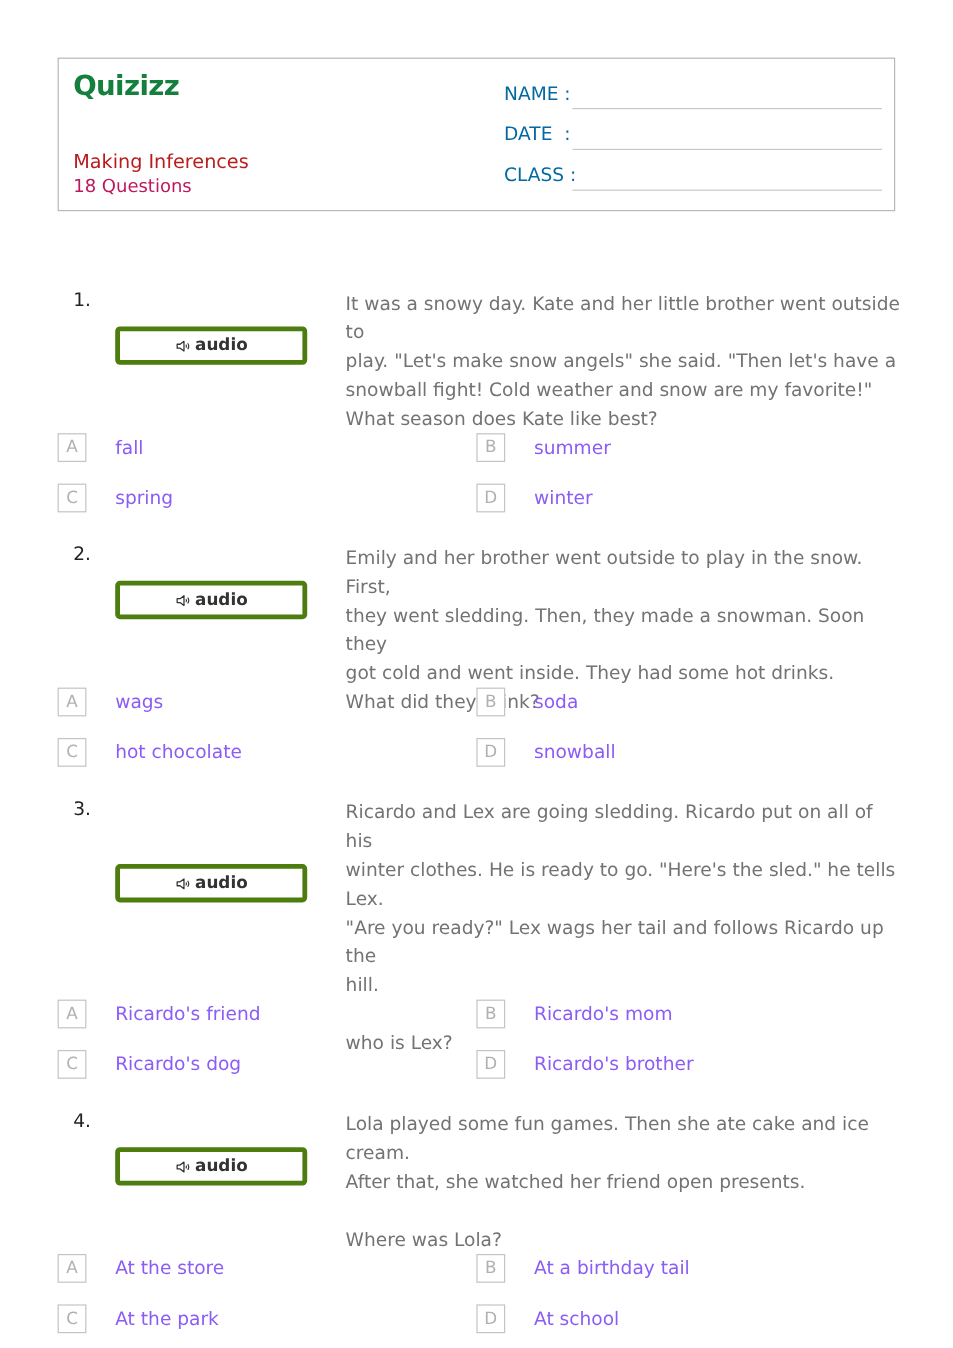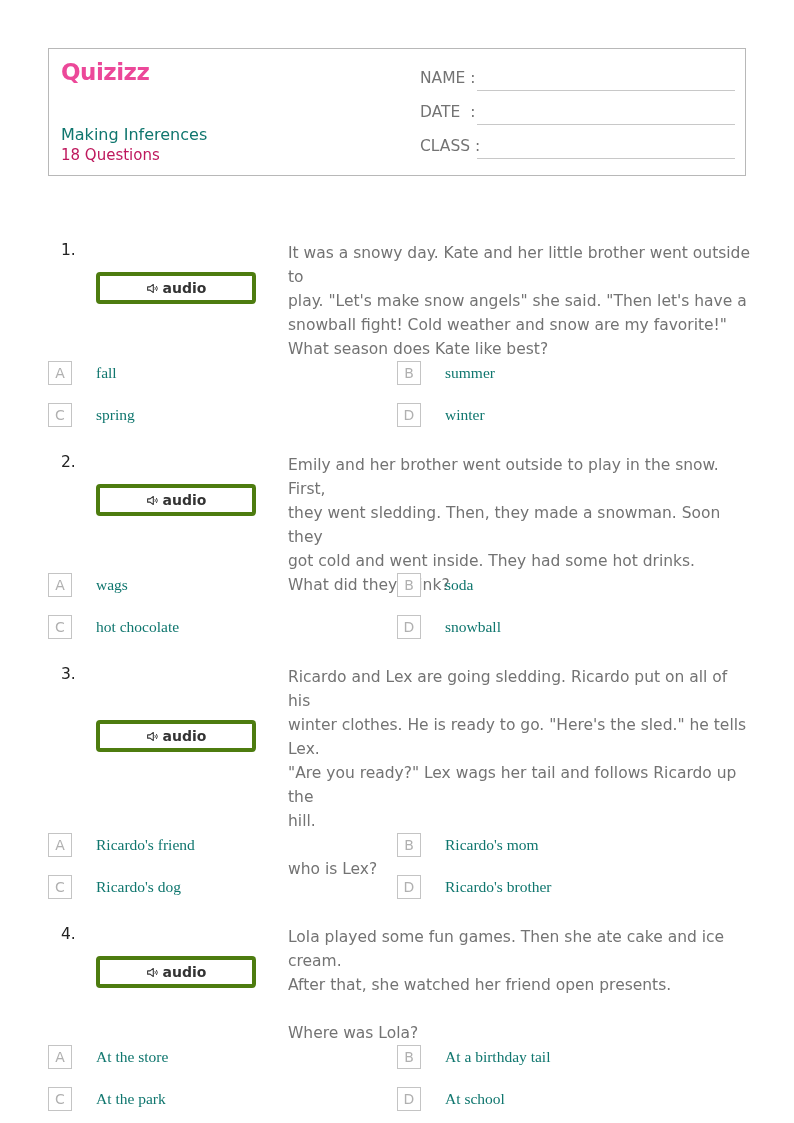--- a/index.html
+++ b/index.html
@@ -11,35 +11,35 @@
     .page { position: relative; width: 794px; height: 1123px; }
 
     
     .header {
       position: absolute; left: 48px; top: 48px; width: 698px; height: 128px;
       border: 1px solid #b8b8b8;
     }
     .logo {
       position: absolute; left: 12px; top: 10px;
       font-family: "DejaVu Sans", sans-serif; font-weight: bold;
-      font-size: 23px; letter-spacing: -0.5px; color: #ec4899;
+      font-size: 23px; letter-spacing: -0.5px; color: #15803d;
     }
     .title {
       position: absolute; left: 12px; top: 76px;
-      font-size: 16px; color: #0f766e;
+      font-size: 16px; color: #b91c1c;
     }
     .subtitle {
       position: absolute; left: 12px; top: 97px;
       font-size: 15px; color: #be185d;
     }
     .fields { position: absolute; left: 371px; top: 18px; width: 315px; }
     .field { position: relative; height: 34px; }
     .field-label {
       position: absolute; left: 0; top: 2px;
-      font-size: 15.5px; color: #737373; white-space: pre;
+      font-size: 15.5px; color: #0369a1; white-space: pre;
     }
     .field-line {
       position: absolute; left: 57px; right: 0; top: 23px;
       border-bottom: 1px solid #c8c8c8;
     }
 
     
     .question { position: absolute; left: 0; width: 794px; }
     .q-number {
       position: absolute; left: 61px; top: 0;
@@ -60,21 +60,21 @@
     .options { position: absolute; left: 0; width: 794px; }
     .option {
       position: absolute; height: 24px; display: flex; align-items: center;
     }
     .opt-letter {
       width: 24px; height: 24px; border: 1px solid #c4c4c4;
       display: flex; align-items: center; justify-content: center;
       font-size: 14px; color: #b0b0b0; background: #fff;
     }
     .opt-text {
-      margin-left: 24px; font-size: 15.5px; color: #0f766e; font-family: Liberation Serif, serif;
+      margin-left: 24px; font-size: 15.5px; color: #8b5cf6;
     }
   </style>
 </head>
 <body>
 
 <div class="page">
 
   <div class="header">
     <div class="logo">Quizizz</div>
     <div class="title">Making Inferences</div>

